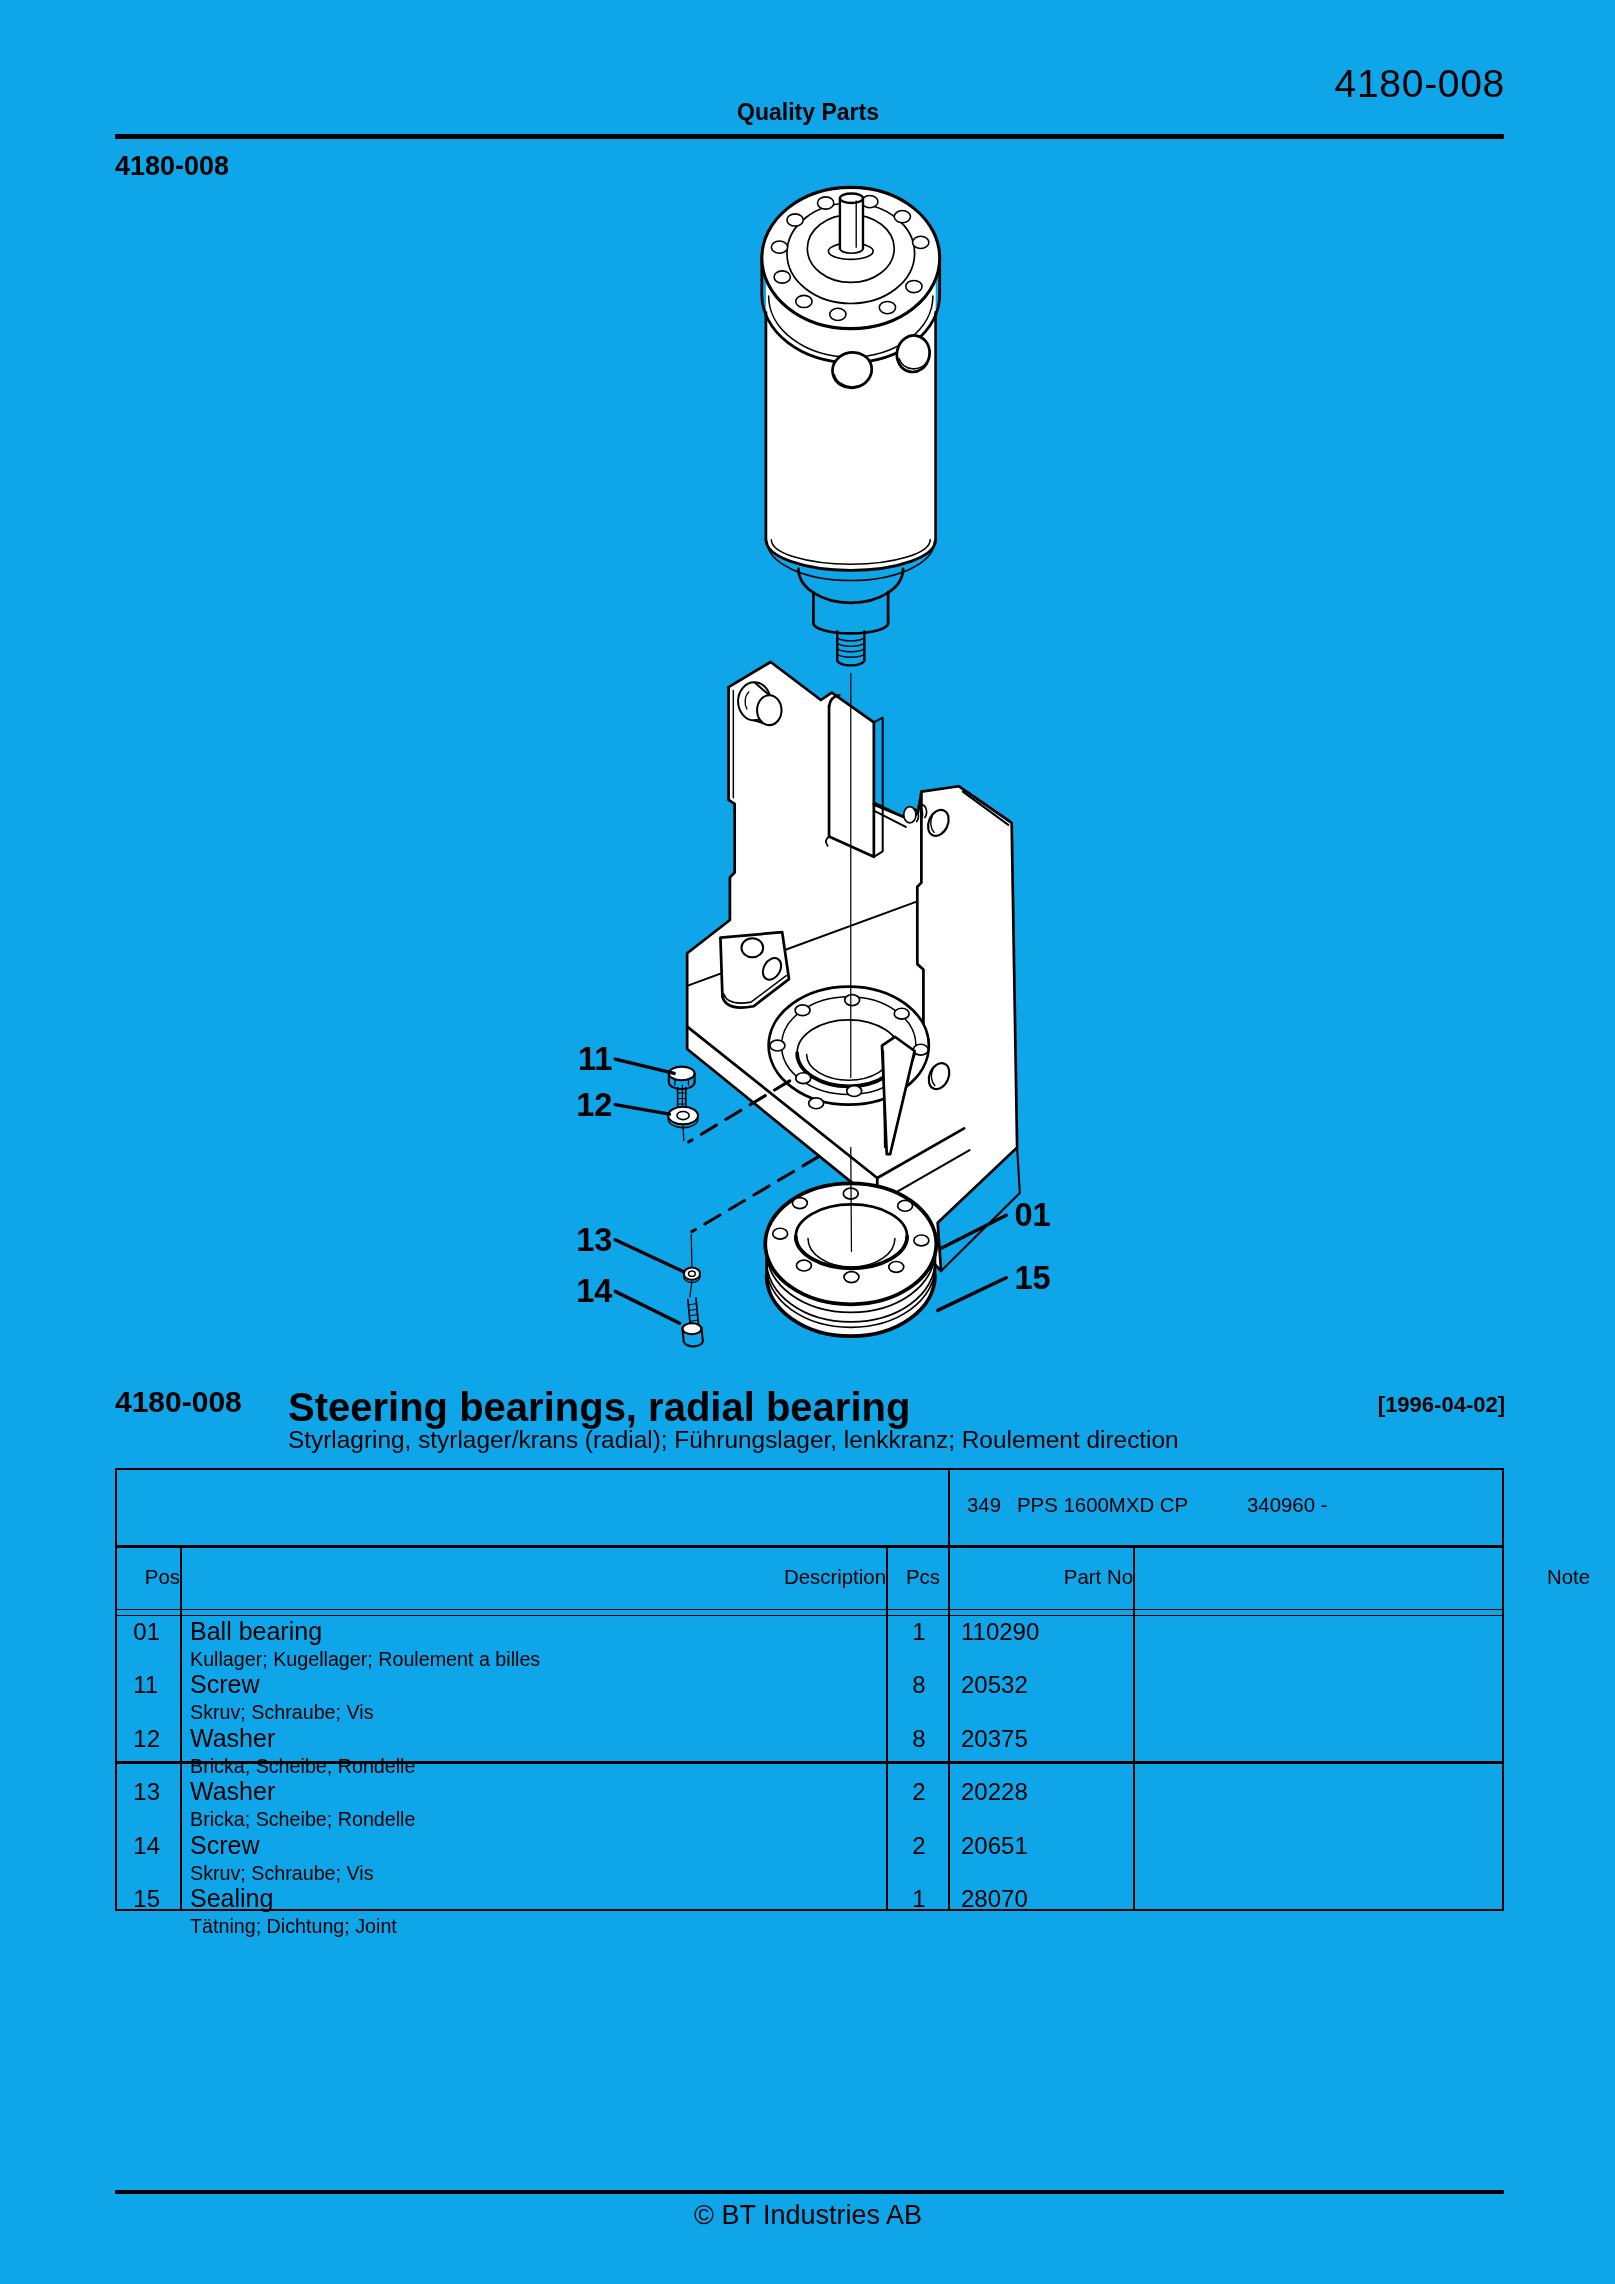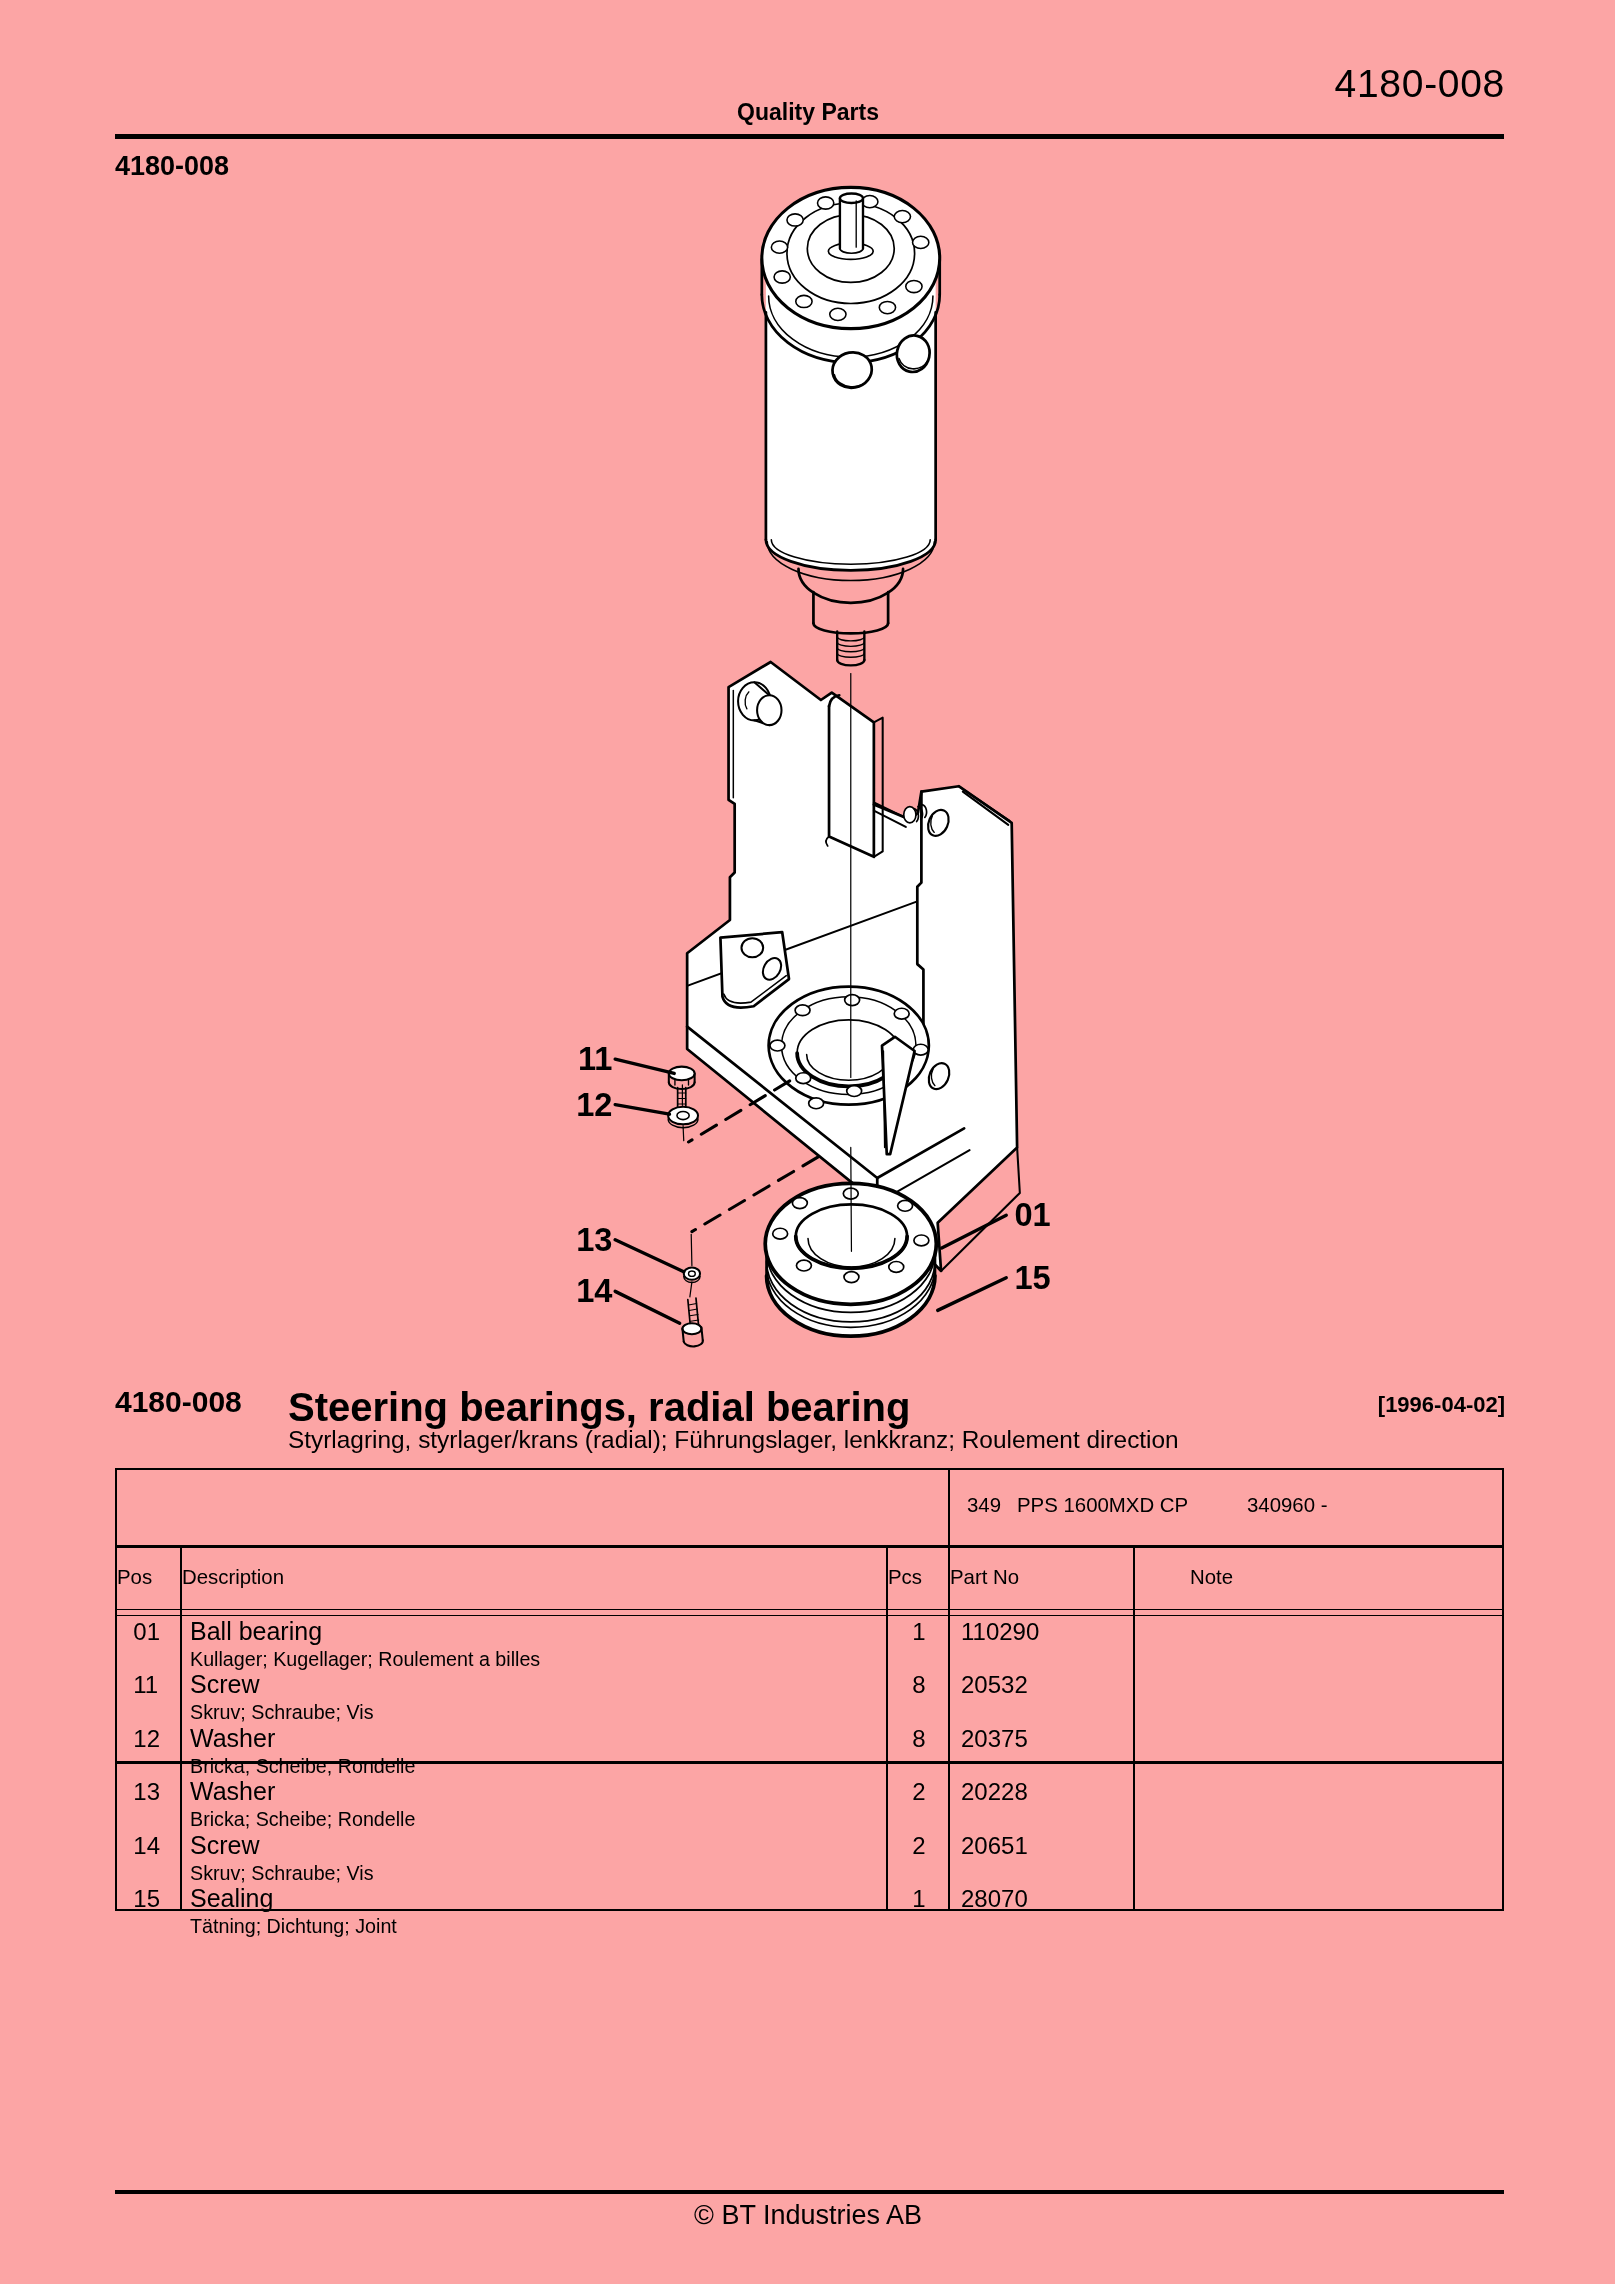--- a/index.html
+++ b/index.html
@@ -1,33 +1,33 @@
 <!DOCTYPE html>
 <html style="font-size:11px"><head>
 <meta charset="utf-8">
 <style>
   html,body{margin:0;padding:0;background:#777;}
-  #page{position:relative;width:1616px;height:2284px;background:#fca5a5;
+  #page{position:relative;width:1616px;height:2284px;background:#0ea5e9;
         font-family:"Liberation Sans", sans-serif;color:#000;overflow:hidden;}
   .abs{position:absolute;}
   .hline{position:absolute;background:#000;}
   
   .hdr-center{left:0;right:0;top:99px;text-align:center;font-size:23px;font-weight:bold;}
   .hdr-doc{right:111px;top:62px;font-size:39px;font-weight:400;letter-spacing:0.7px;}
   .section-num{left:115px;top:151px;font-size:27px;font-weight:bold;}
   
   .tb-num{left:115px;top:1385px;font-size:30px;font-weight:bold;}
   .tb-title{left:288px;top:1385px;font-size:40px;font-weight:bold;}
   .tb-date{right:111px;top:1392px;font-size:22px;font-weight:bold;}
   .tb-sub{left:288px;top:1426px;font-size:24.4px;}
   
   #ptable{left:115px;top:1468px;width:1385px;height:439px;border:2px solid #000;}
   #ptable .in{position:absolute;}
   .mtxt{position:absolute;top:24.4px;font-size:20.4px;white-space:pre;}
-  .colhead{position:absolute;top:96px;font-size:20.4px;text-align:left;}
+  .colhead{position:absolute;top:96px;font-size:20.4px;text-align:right;}
   #rows{position:absolute;left:0;top:146px;width:100%;height:293px;display:flex;flex-direction:column;}
   .prow{flex:1;display:grid;grid-template-columns:65px 706px 62px 185px 1fr;padding-top:2px;box-sizing:border-box;}
   .c-pos{padding-left:16.3px;font-size:24px;}
   .c-desc .main{font-size:25px;line-height:27px;}
   .c-desc .sub{font-size:19.7px;line-height:20.4px;margin-top:4px;}
   .c-desc{padding-left:8px;}
   .c-pcs{text-align:center;font-size:24px;}
   .c-part{padding-left:11px;font-size:24px;}
   .c-note{font-size:24px;}
   

